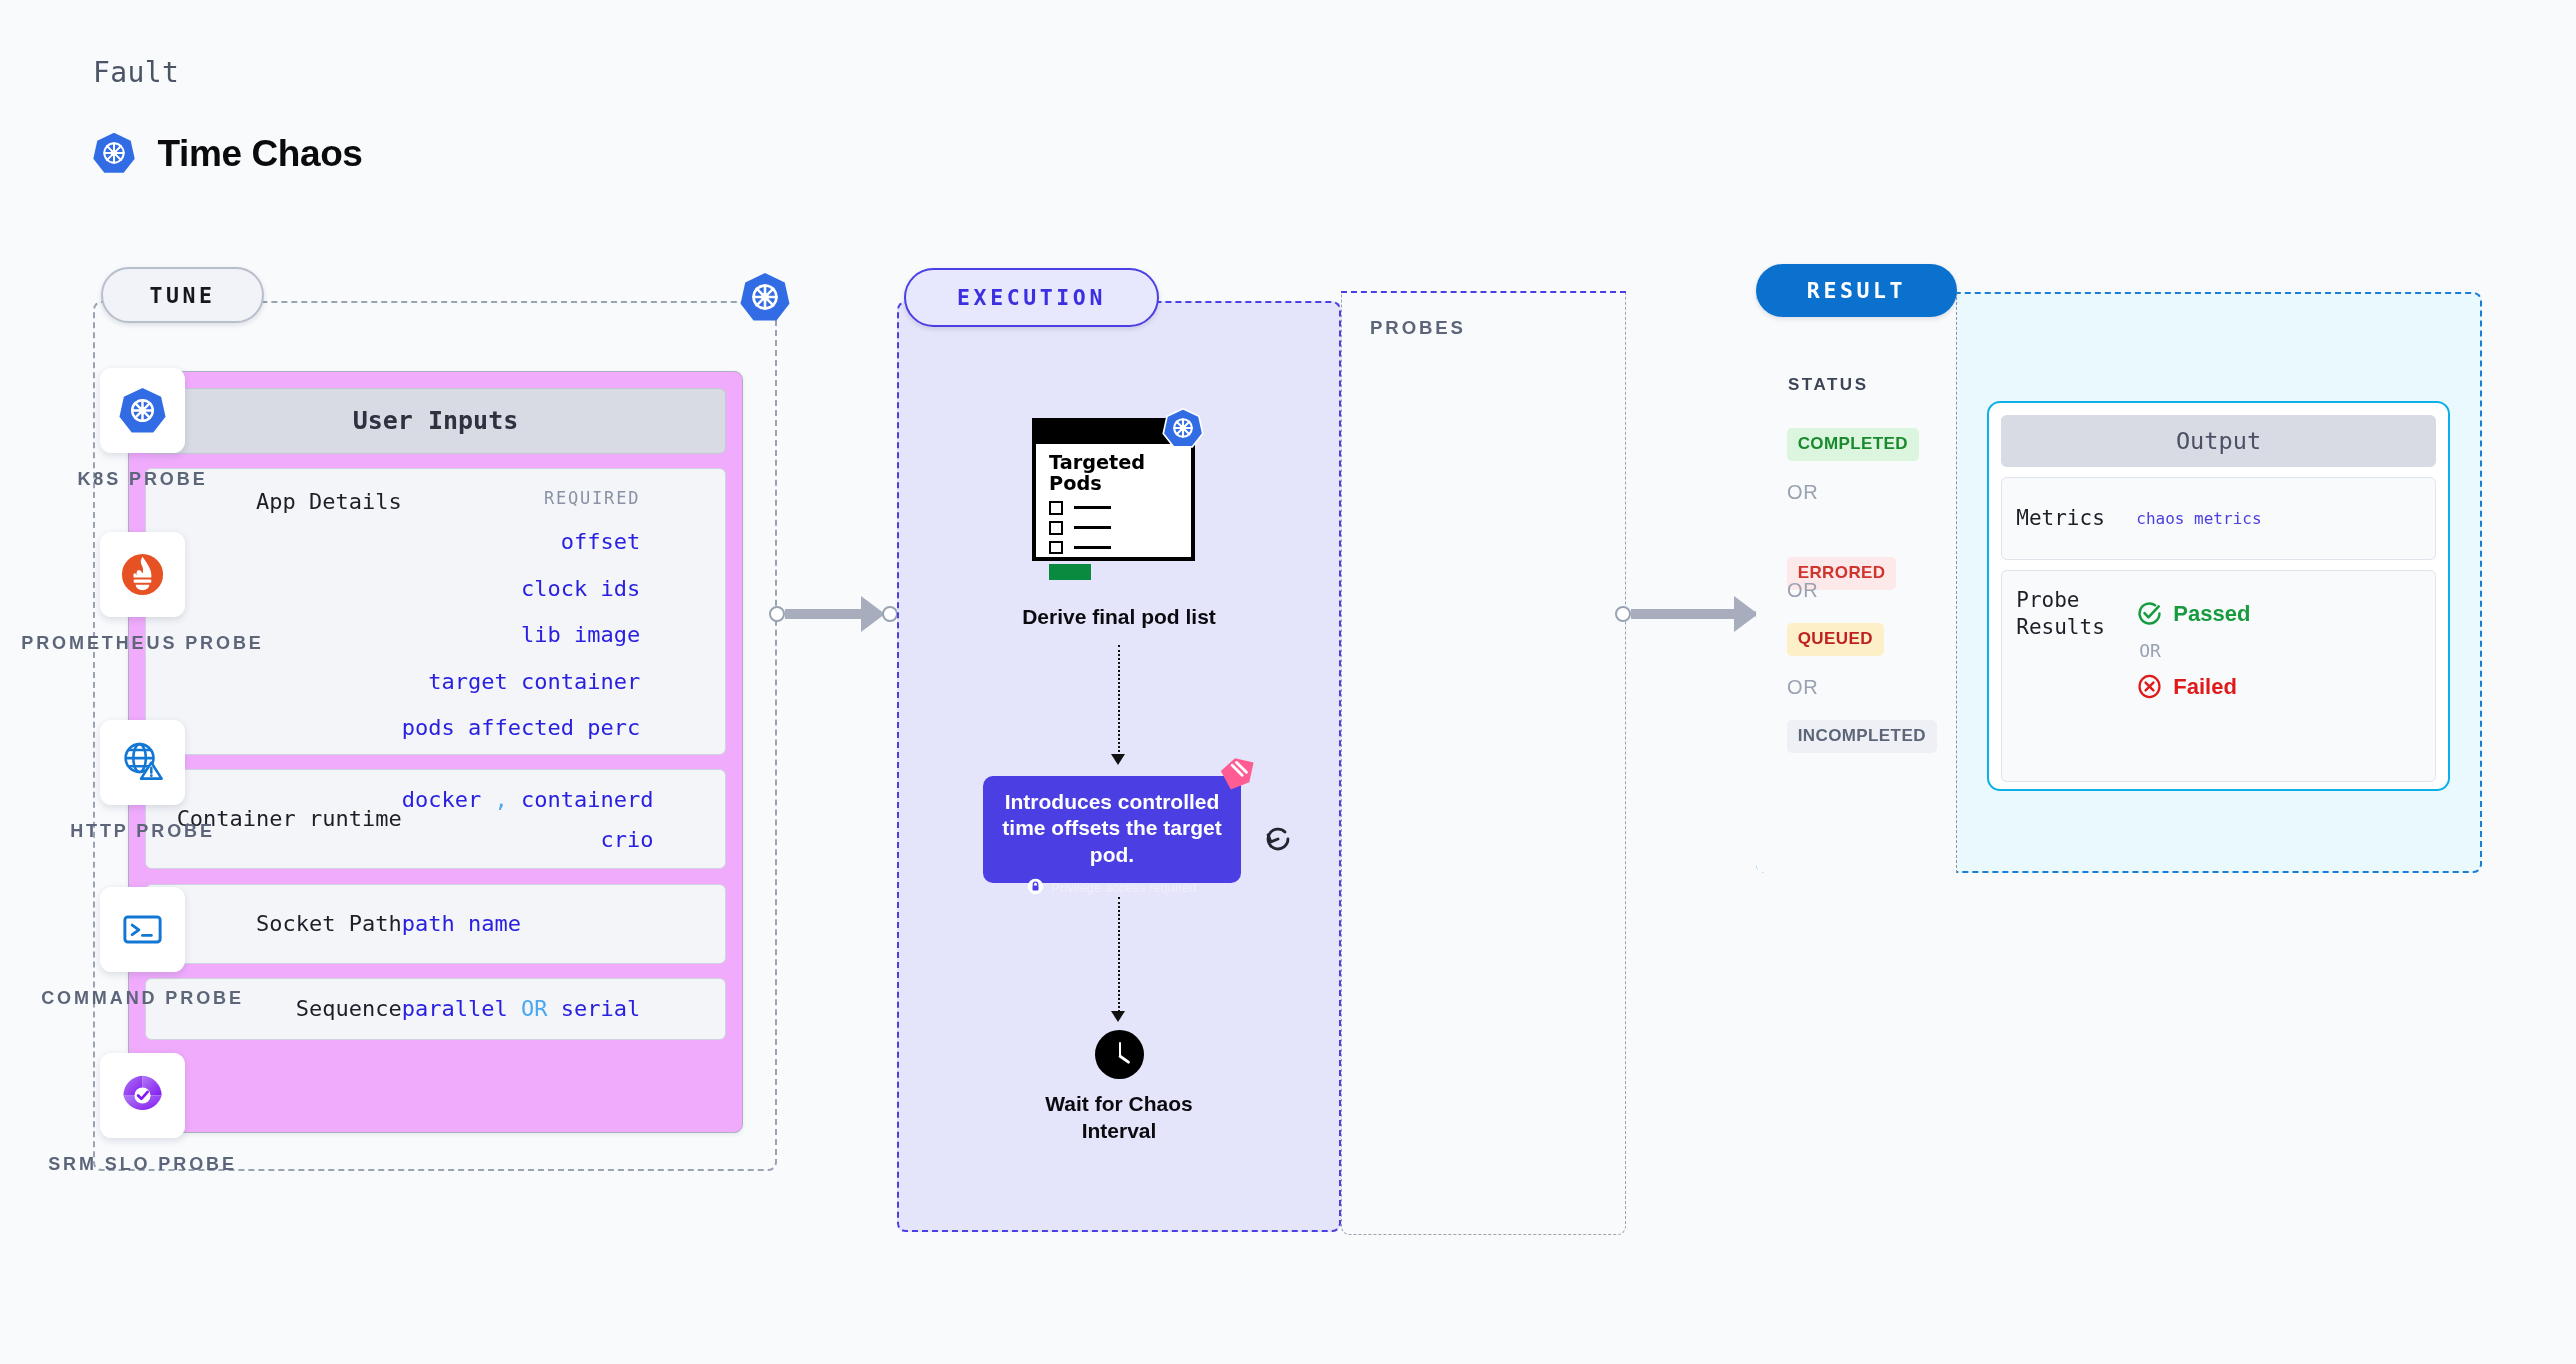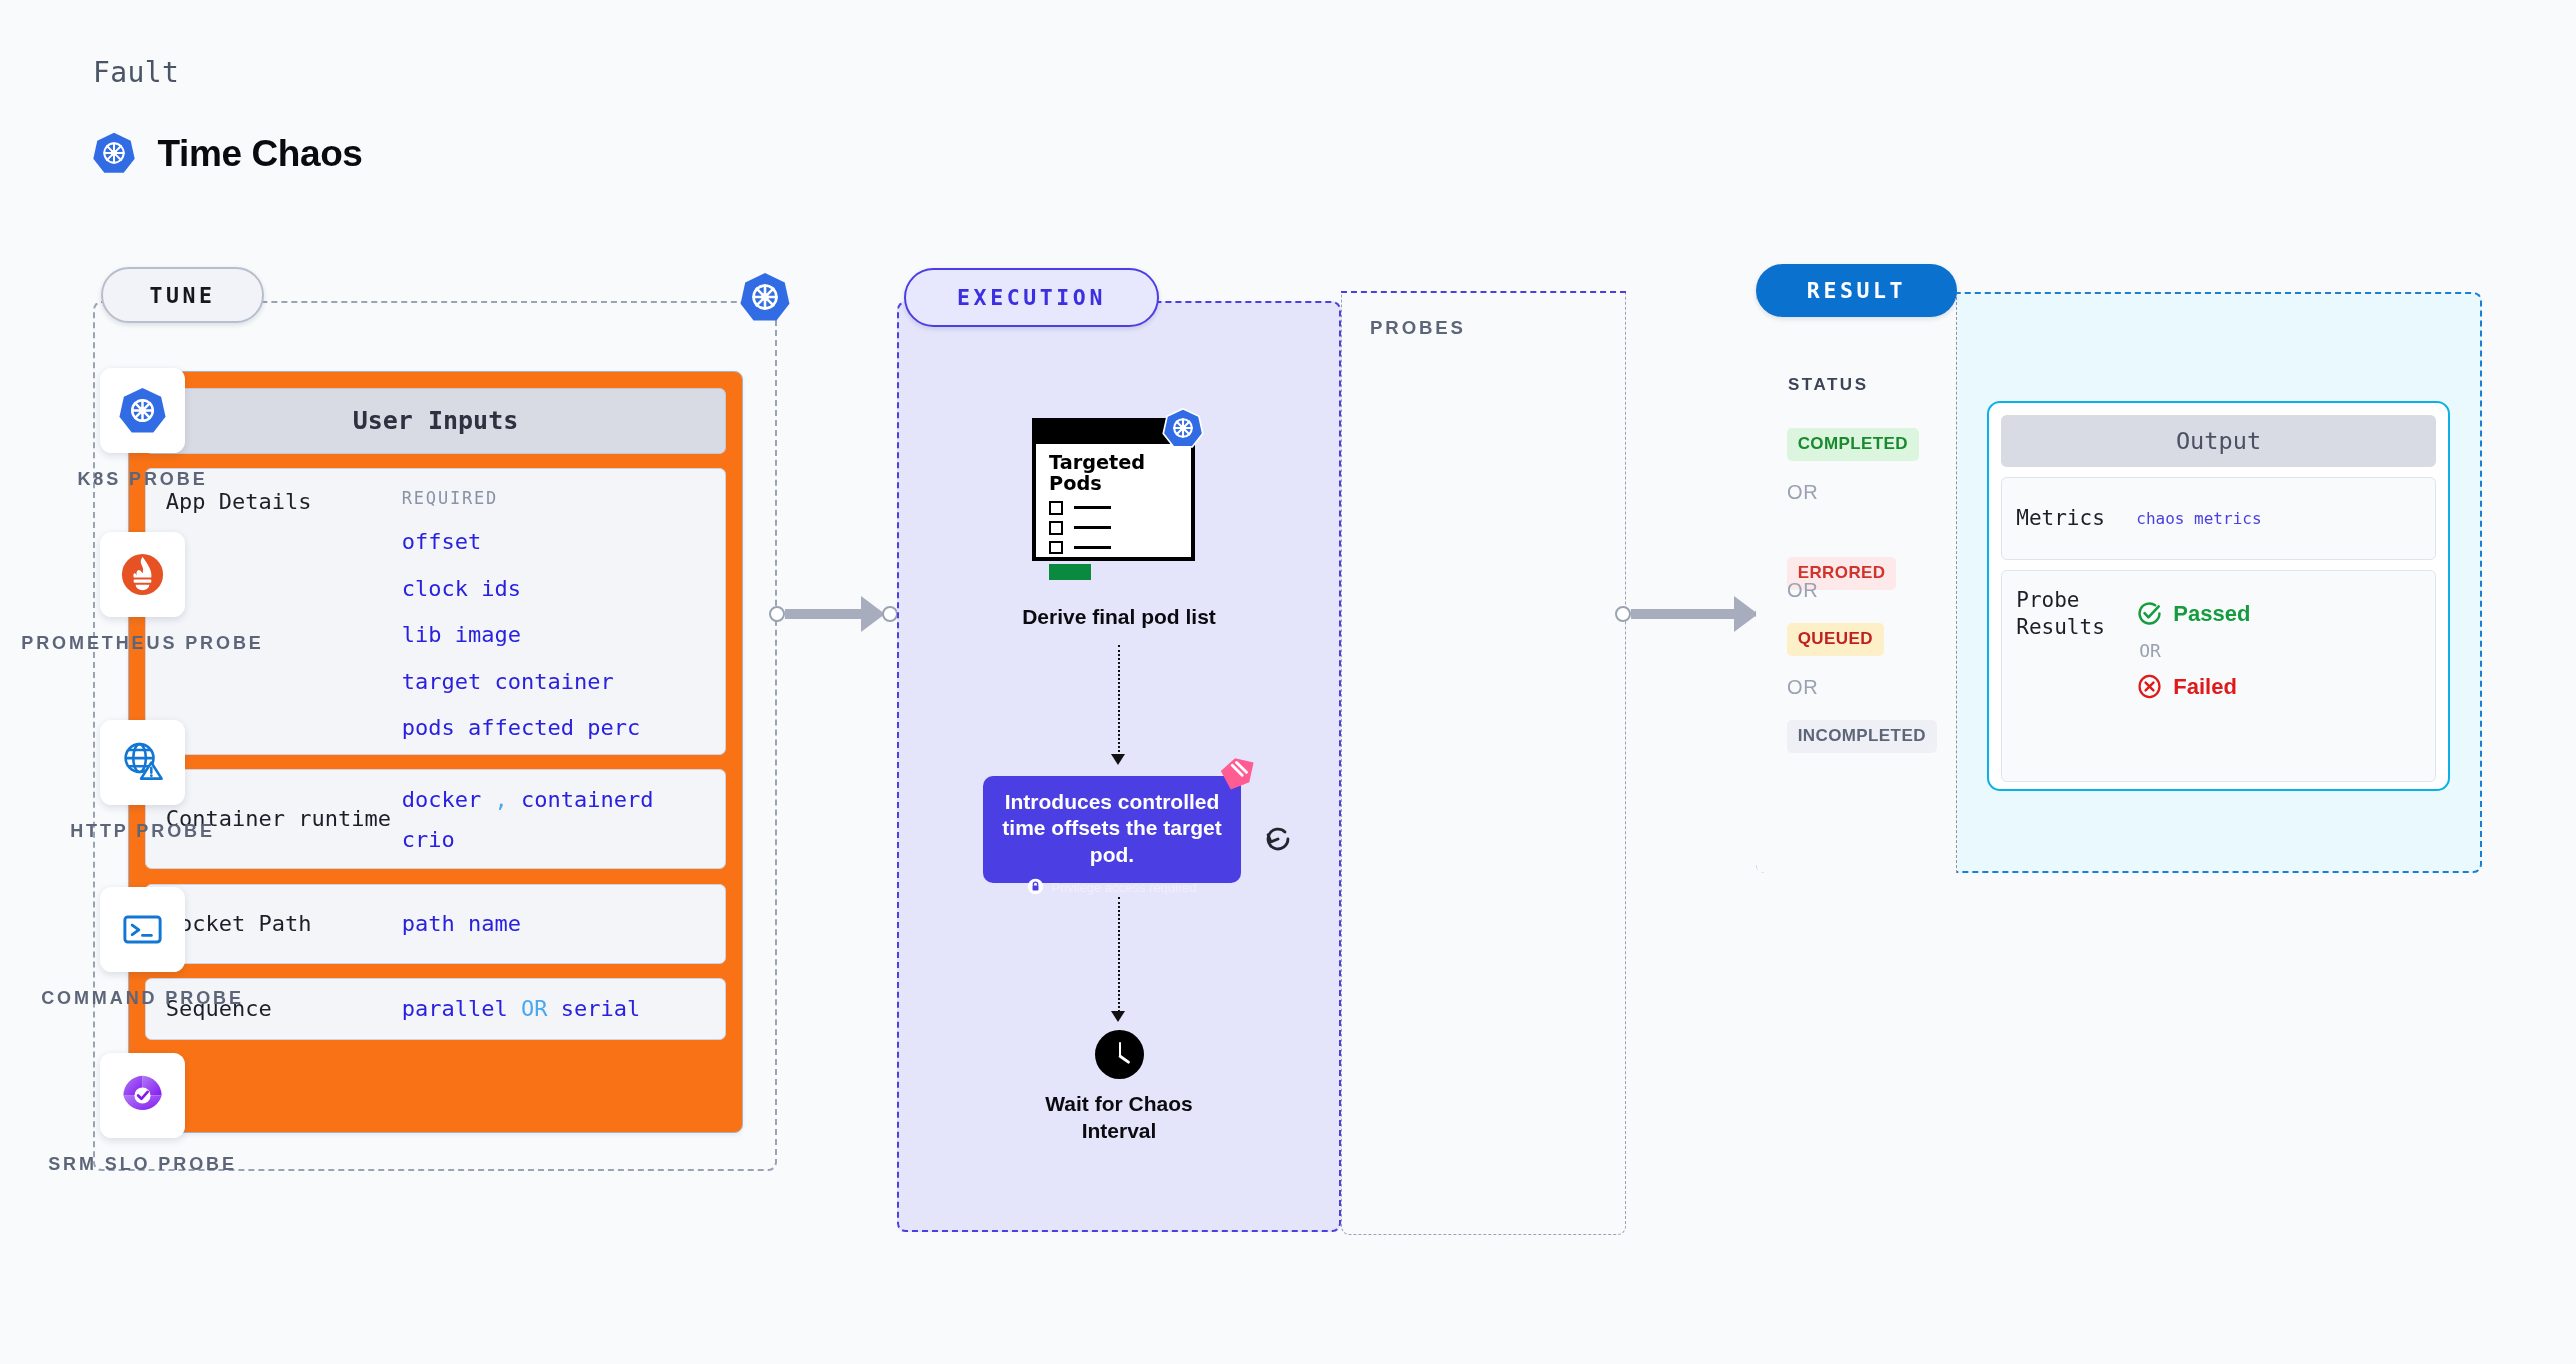--- a/index.html
+++ b/index.html
@@ -31,22 +31,23 @@
   }
 
   
   #tune-panel { left: 93px; top: 301px; width: 684px; height: 870px;
     border: 2.1px dashed #9aa3b2; border-radius: 8.6px; background: transparent; }
   #tune-pill { left: 101px; top: 267px; width: 163px; height: 56px;
     background: #f1f3f8; border: 2.1px solid #b8bfcc; color: #16181d; font-size: 21.5px; }
   #tune-k8s { position: absolute; left: 739px; top: 271px; width: 52px; height: 52px; }
 
   .card {
-    background: #f97316; border: 1.8px solid #aab1bd; border-radius: 8.6px;
+    background: #f0abfc; border: 1.8px solid #aab1bd; border-radius: 8.6px;
     box-shadow: 0 1.4px 4.3px rgba(30,40,70,.07);
+    text-align: right;
   }
   #ui-card { position: absolute; left: 128px; top: 371px; width: 615px; height: 762px; padding: 15.8px; }
   .card-head {
     background: #d8dae4; border: 1.1px solid #c3c7d4; border-radius: 6.4px;
     height: 66px; display: flex; align-items: center; justify-content: center;
     font-family: "DejaVu Sans Mono", monospace; font-size: 25px; color: #2d3140; font-weight: 700;
   }
   .row-box {
     background: #f3f5f9; border: 1.1px solid #cfd4e0; border-radius: 6.4px;
     margin-top: 14.3px; padding: 18.6px 20px; display: flex;

